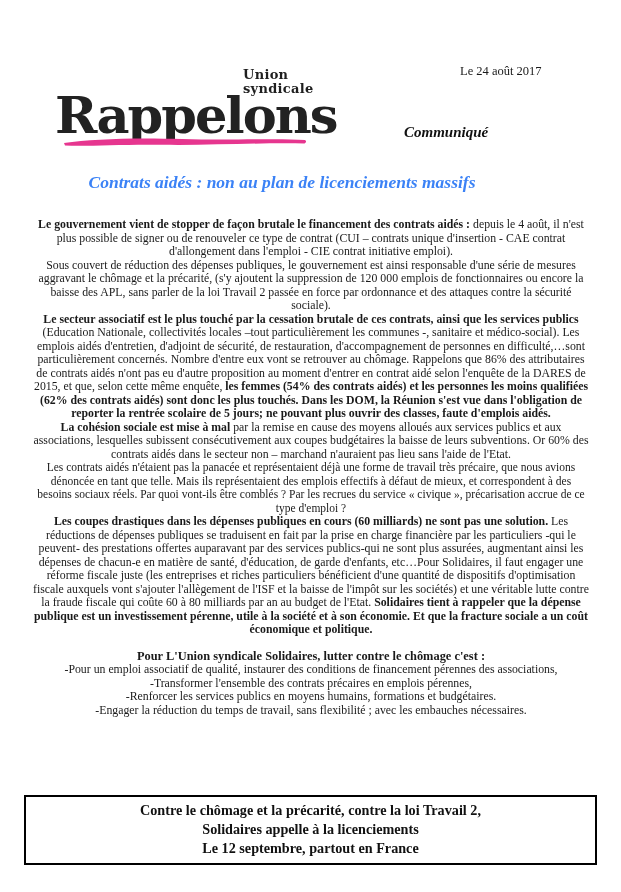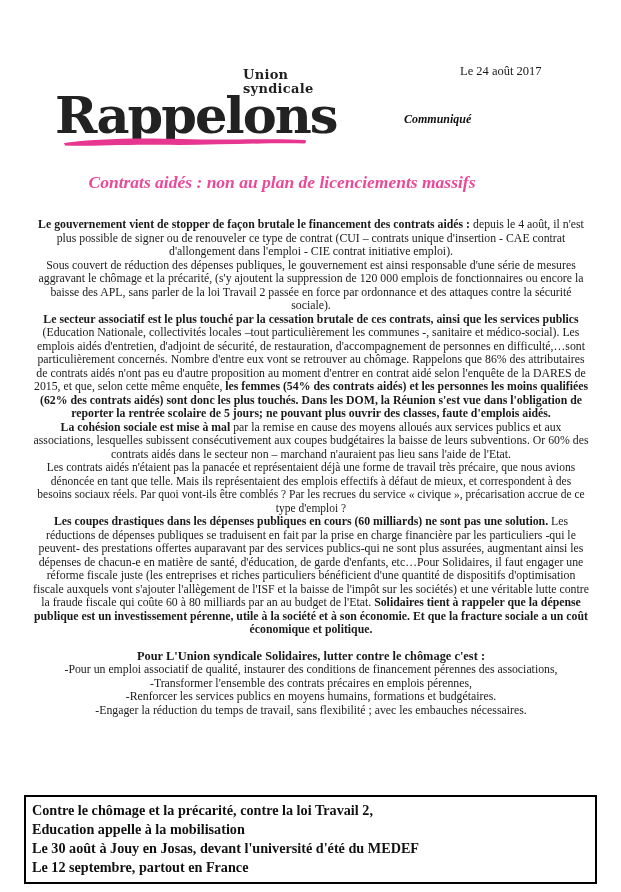--- a/index.html
+++ b/index.html
@@ -27,30 +27,30 @@
   }
   .logo-underline {
     position:absolute; left:62px; top:124px;
     width:246px; height:12px;
   }
   .doc-date {
     position:absolute; left:460px; top:52px;
     font-size:12.5px; color:#1a1a1a;
   }
   .doc-type {
-    position:absolute; left:404px; top:100px;
+    position:absolute; left:404px; top:112px;
     font-weight:bold; font-style:italic;
-    font-size:12px; color:#111111;
+    font-size:15px; color:#111111;
   }
   
   .doc-title {
     position:absolute; left:0; top:160px; width:564px;
     text-align:center;
     font-weight:bold; font-style:italic;
-    font-size:17.5px; color:#ec4899;
+    font-size:17.5px; color:#3b82f6;
   }
   
   .body-text {
     position:absolute; left:33px; top:206px; width:556px;
     font-size:11.8px; line-height:13.5px;
     text-align:center;
   }
   .body-text p { margin:0; padding:0; }
   .b { font-weight:bold; }
   .alt-font { font-size:11.5px; }
@@ -58,20 +58,21 @@
     font-weight:bold; font-size:12.4px;
     margin-top:13px !important;
   }
   .demand-item { margin:0; }
   
   .callout {
     position:absolute; left:24px; top:783px;
     width:573px; box-sizing:border-box;
     border:2px solid #000000;
     padding:4px 6px 5px 6px;
+    text-align:center;
     font-weight:bold; font-size:14.2px; line-height:19px;
     color:#111111;
   }
 </style>
 </head>
 <body>
 
 <div class="page">
 
   <div class="logo-union">
@@ -97,18 +98,17 @@
 
     <p class="demands-heading">Pour L'Union syndicale Solidaires, lutter contre le chômage c'est :</p>
     <p class="demand-item">-Pour un emploi associatif de qualité, instaurer des conditions de financement pérennes des associations,</p>
     <p class="demand-item">-Transformer l'ensemble des contrats précaires en emplois pérennes,</p>
     <p class="demand-item">-Renforcer les services publics en moyens humains, formations et budgétaires.</p>
     <p class="demand-item">-Engager la réduction du temps de travail, sans flexibilité ; avec les embauches nécessaires.</p>
   </div>
 
   <div class="callout">
     <div>Contre le chômage et la précarité, contre la loi Travail 2,</div>
-    <div>Education appelle à la mobilisation</div>
-    <div>Le 30 août à Jouy en Josas, devant l'université d'été du MEDEF</div>
+    <div>Solidaires appelle à la licenciements</div>
     <div>Le 12 septembre, partout en France</div>
   </div>
 
 </div>
 
 </body></html>

